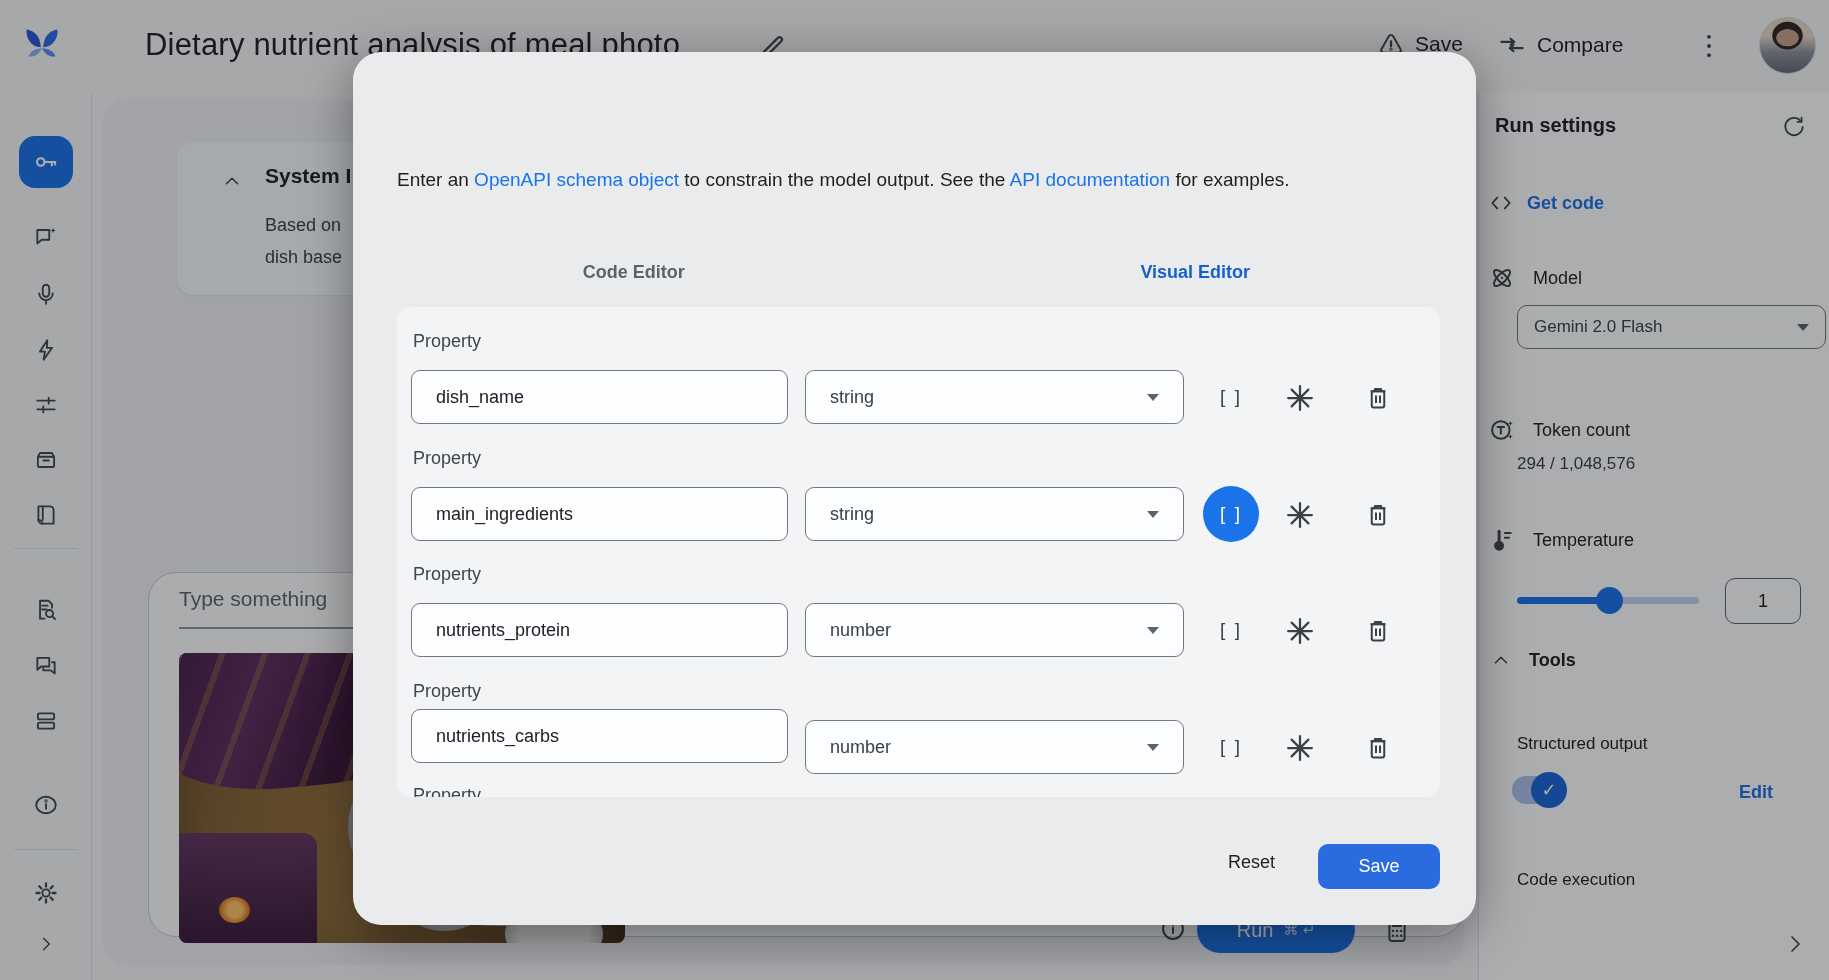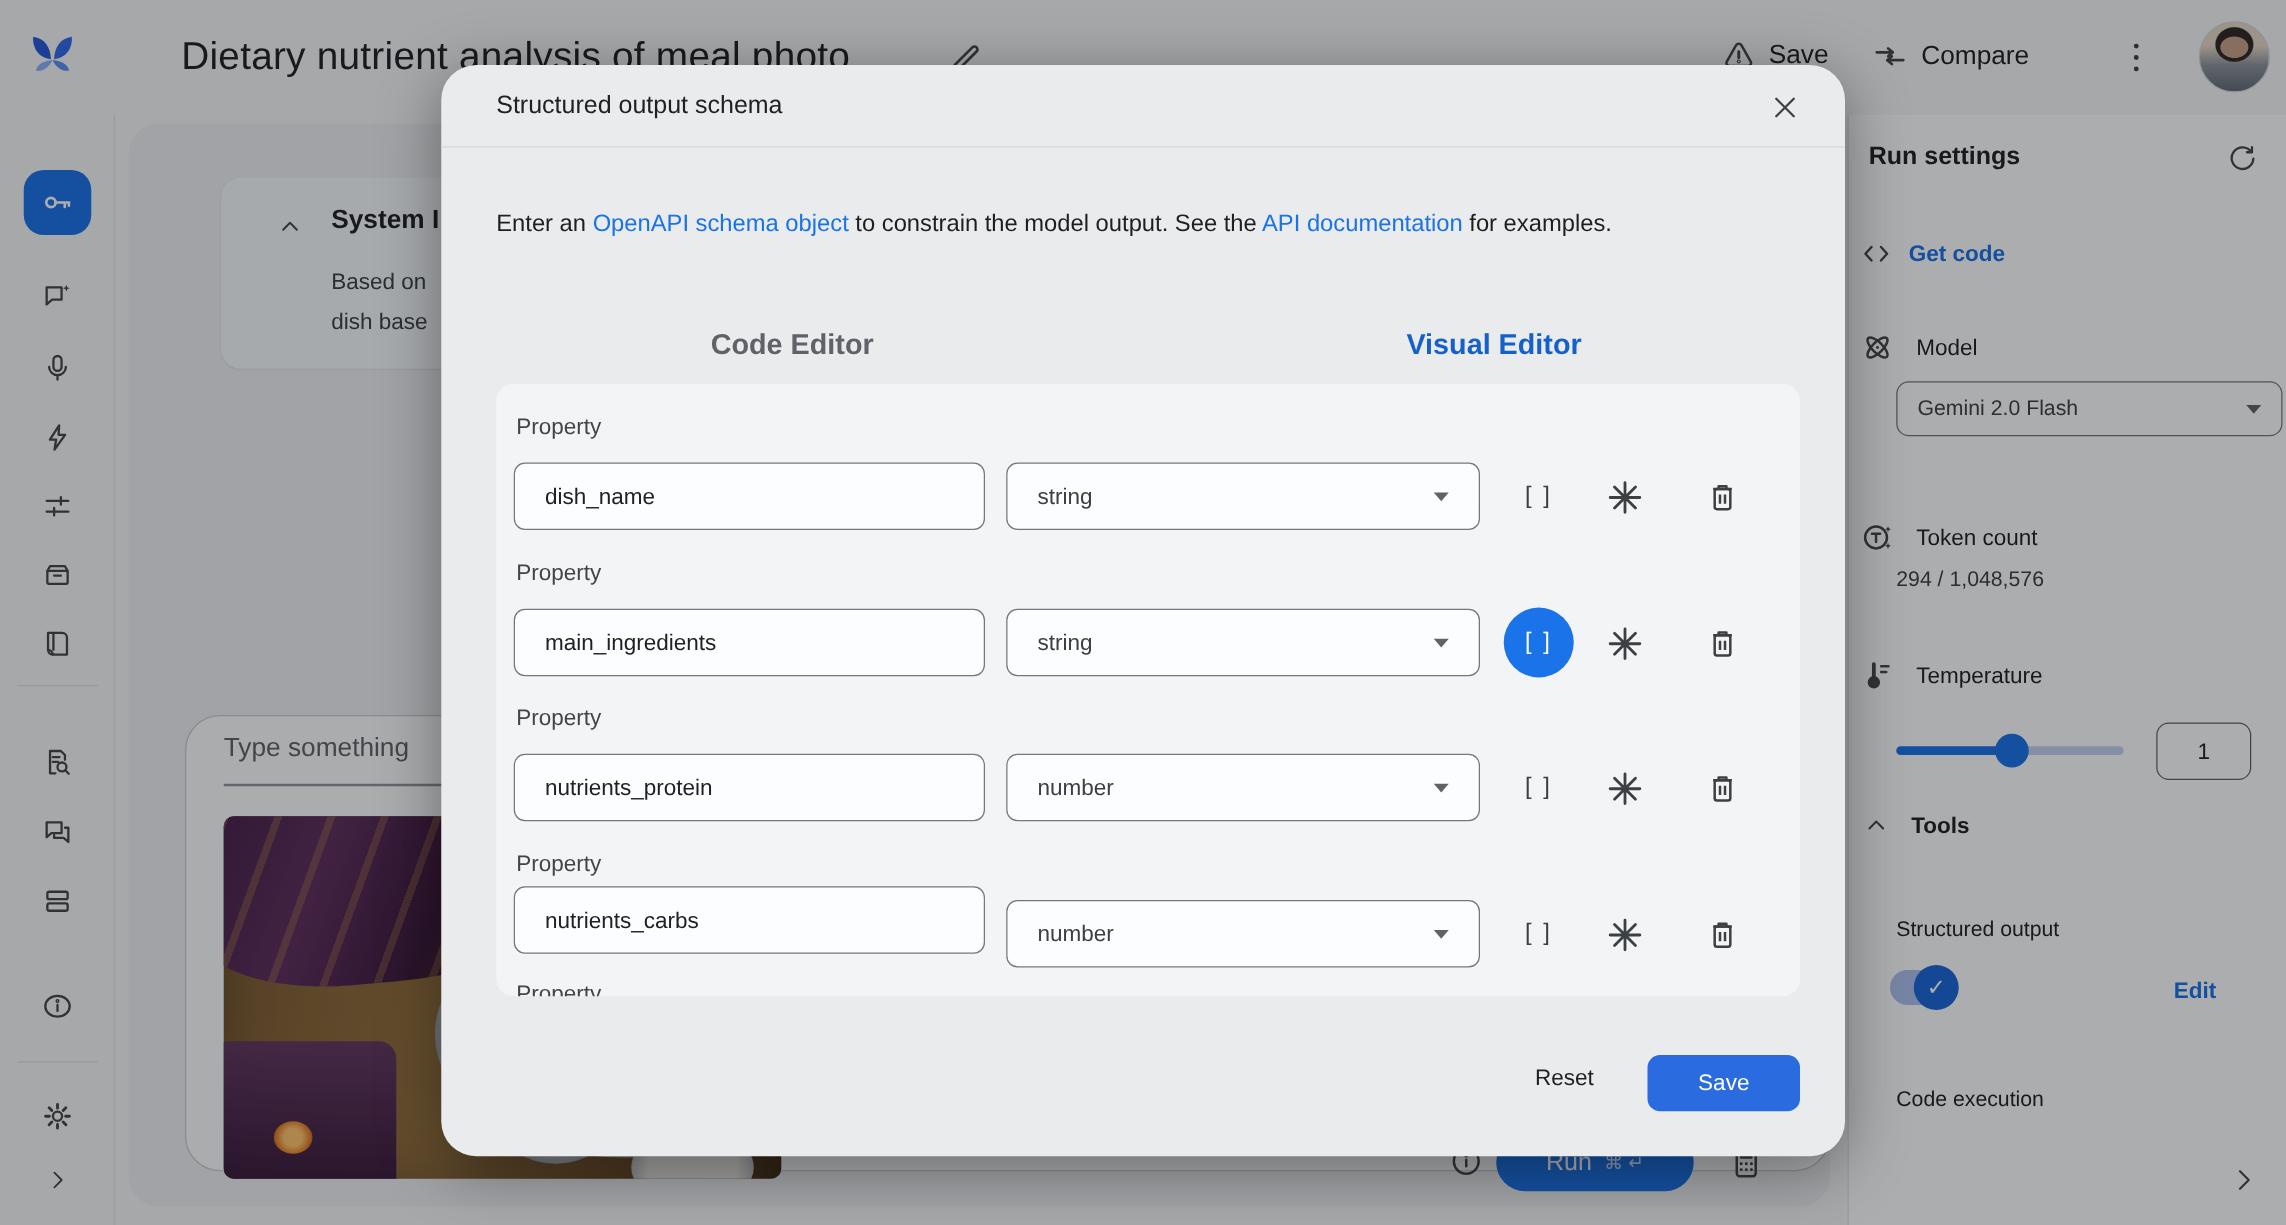--- a/index.html
+++ b/index.html
@@ -88,21 +88,21 @@
   
   .scrim { position:absolute; inset:0; background:rgba(12,15,20,.34); z-index:50; }
   .modal { position:absolute; left:353px; top:52px; width:1123px; height:873px; background:#e9ebed; border-radius:28px; z-index:60;
       box-shadow:0 10px 50px rgba(0,0,0,.38); overflow:hidden; }
   .m-titlebar { position:absolute; left:0; top:0; width:100%; height:66px; border-bottom:1px solid #d6d8da; }
   .m-title { position:absolute; left:44px; top:21px; font-size:20px; color:#202124; font-weight:500; }
   .m-close { position:absolute; left:1063px; top:22px; width:24px; height:24px; cursor:pointer; }
   .m-desc { position:absolute; left:44px; top:117px; font-size:19px; color:#1f1f1f; }
   .m-desc a { color:#1a73e8; text-decoration:none; }
   .m-tabs { position:absolute; left:0; top:200px; width:100%; height:52px; display:flex; }
-  .m-tab { flex:1; text-align:center; font-size:23px; font-weight:700; color:#5f6368; padding-top:10px; cursor:pointer; position:relative; }
+  .m-tab { flex:1; text-align:center; font-size:18px; font-weight:700; color:#5f6368; padding-top:10px; cursor:pointer; position:relative; }
   .m-tab.active { color:#1661c9; }
   .m-tab.active .underl { position:absolute; left:50%; transform:translateX(-50%); bottom:-24px; width:112px; height:6px; border-radius:4px 4px 0 0; background:#1d3c93; }
   .m-panel { position:absolute; left:44px; top:255px; width:1043px; height:490px; background:#f3f4f6; border-radius:14px; overflow:hidden; }
   .prop-label { position:absolute; left:16px; font-size:18px; color:#40454a; }
   .prop-name, .prop-type { position:absolute; height:54px; border:1.4px solid #75787b; border-radius:9px; background:#fcfdfe;
       display:flex; align-items:center; padding:0 24px; font-size:18px;text-align:center; }
   .prop-name { left:14px; width:377px; color:#202124; }
   .prop-type { left:408px; width:379px; color:#3c4043; }
   .arr-btn { position:absolute; left:806px; width:56px; height:56px; display:flex; align-items:center; justify-content:center;
       font-size:19px; color:#3c4043; letter-spacing:2px; cursor:pointer; border-radius:50%; }
@@ -320,26 +320,20 @@
 
   <div class="rp-sub" style="top:778px;text-align:right;">Code execution</div>
   <svg class="rp-chevR ic" viewBox="0 0 24 24">
       <path d="M9 5 l7 7 -7 7"></path>
     </svg>
 </div>
 
 <div class="scrim"></div>
 
 <div class="modal">
-  <div class="m-titlebar">
-    <div class="m-title">Structured output schema</div>
-    <svg class="m-close" viewBox="0 0 24 24" stroke="#3c4043" stroke-width="1.8" stroke-linecap="round" fill="none">
-      <path d="M5 5 L19 19 M19 5 L5 19"></path>
-    </svg>
-  </div>
 
   <div class="m-desc"><span>Enter an </span><a href="#">OpenAPI schema object</a><span> to constrain the model output. See the </span><a href="#">API documentation</a><span> for examples.</span></div>
 
   <div class="m-tabs">
     <div class="m-tab"><span>Code Editor</span></div>
     <div class="m-tab active"><span>Visual Editor</span><span class="underl"></span></div>
   </div>
 
   <div class="m-panel">
 

